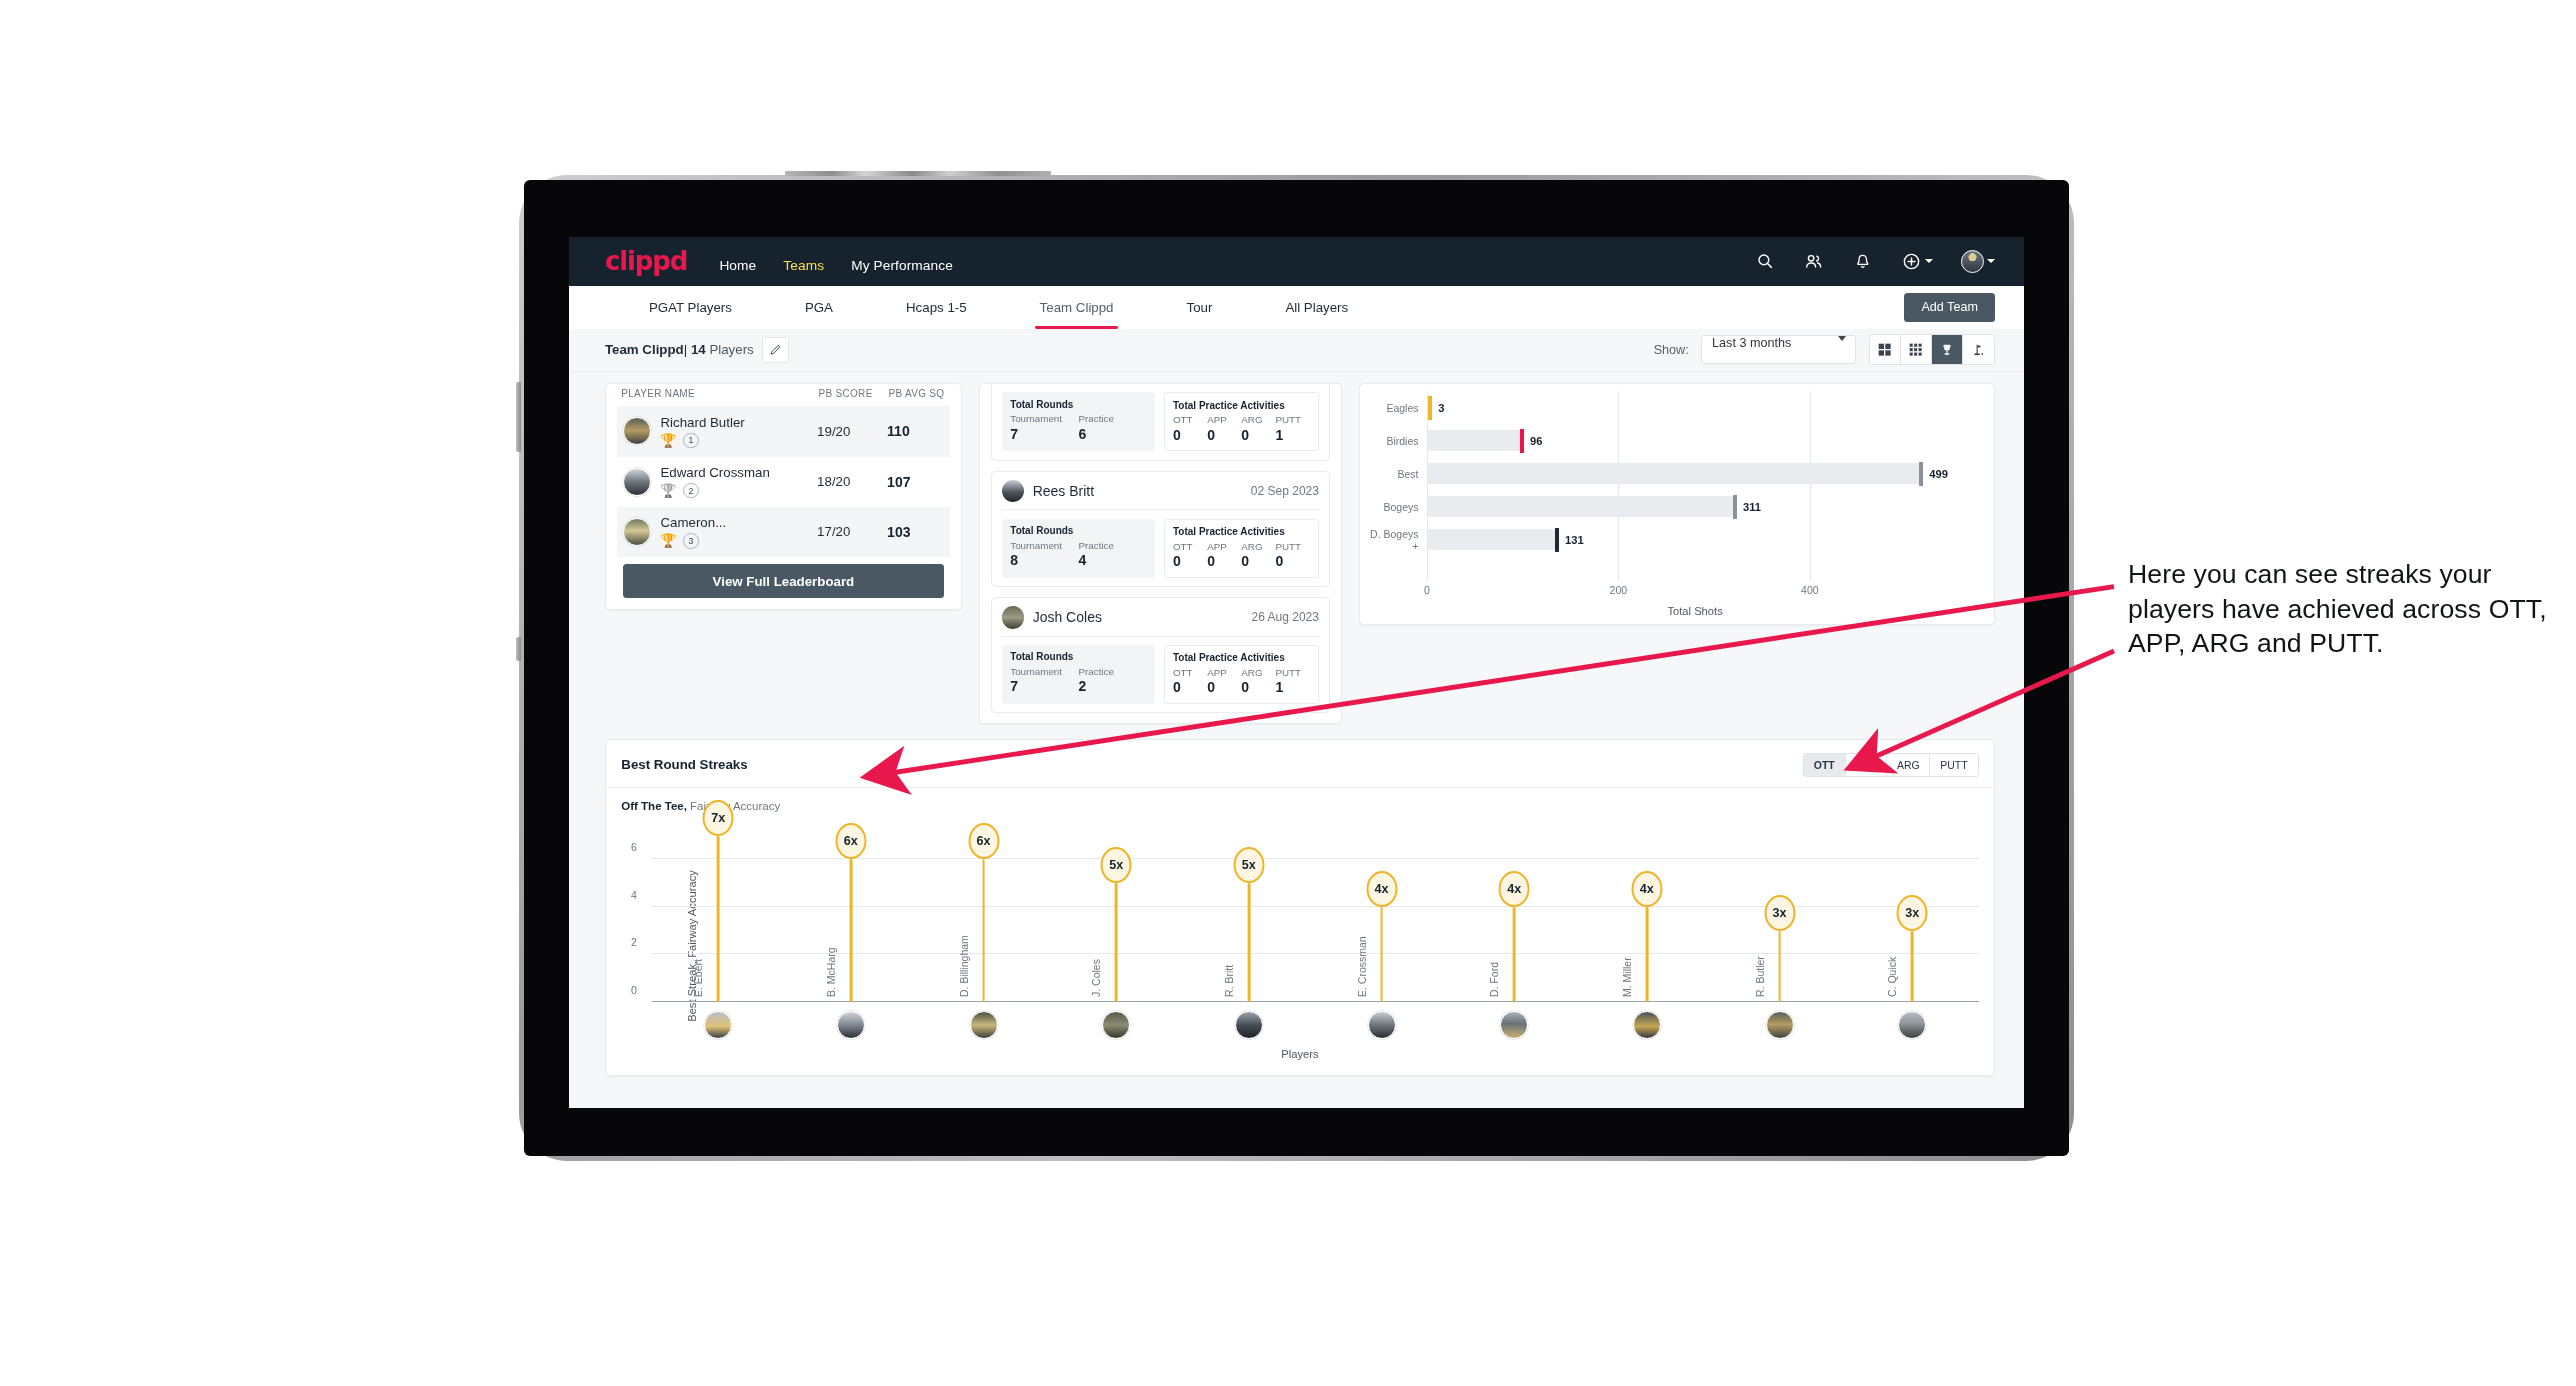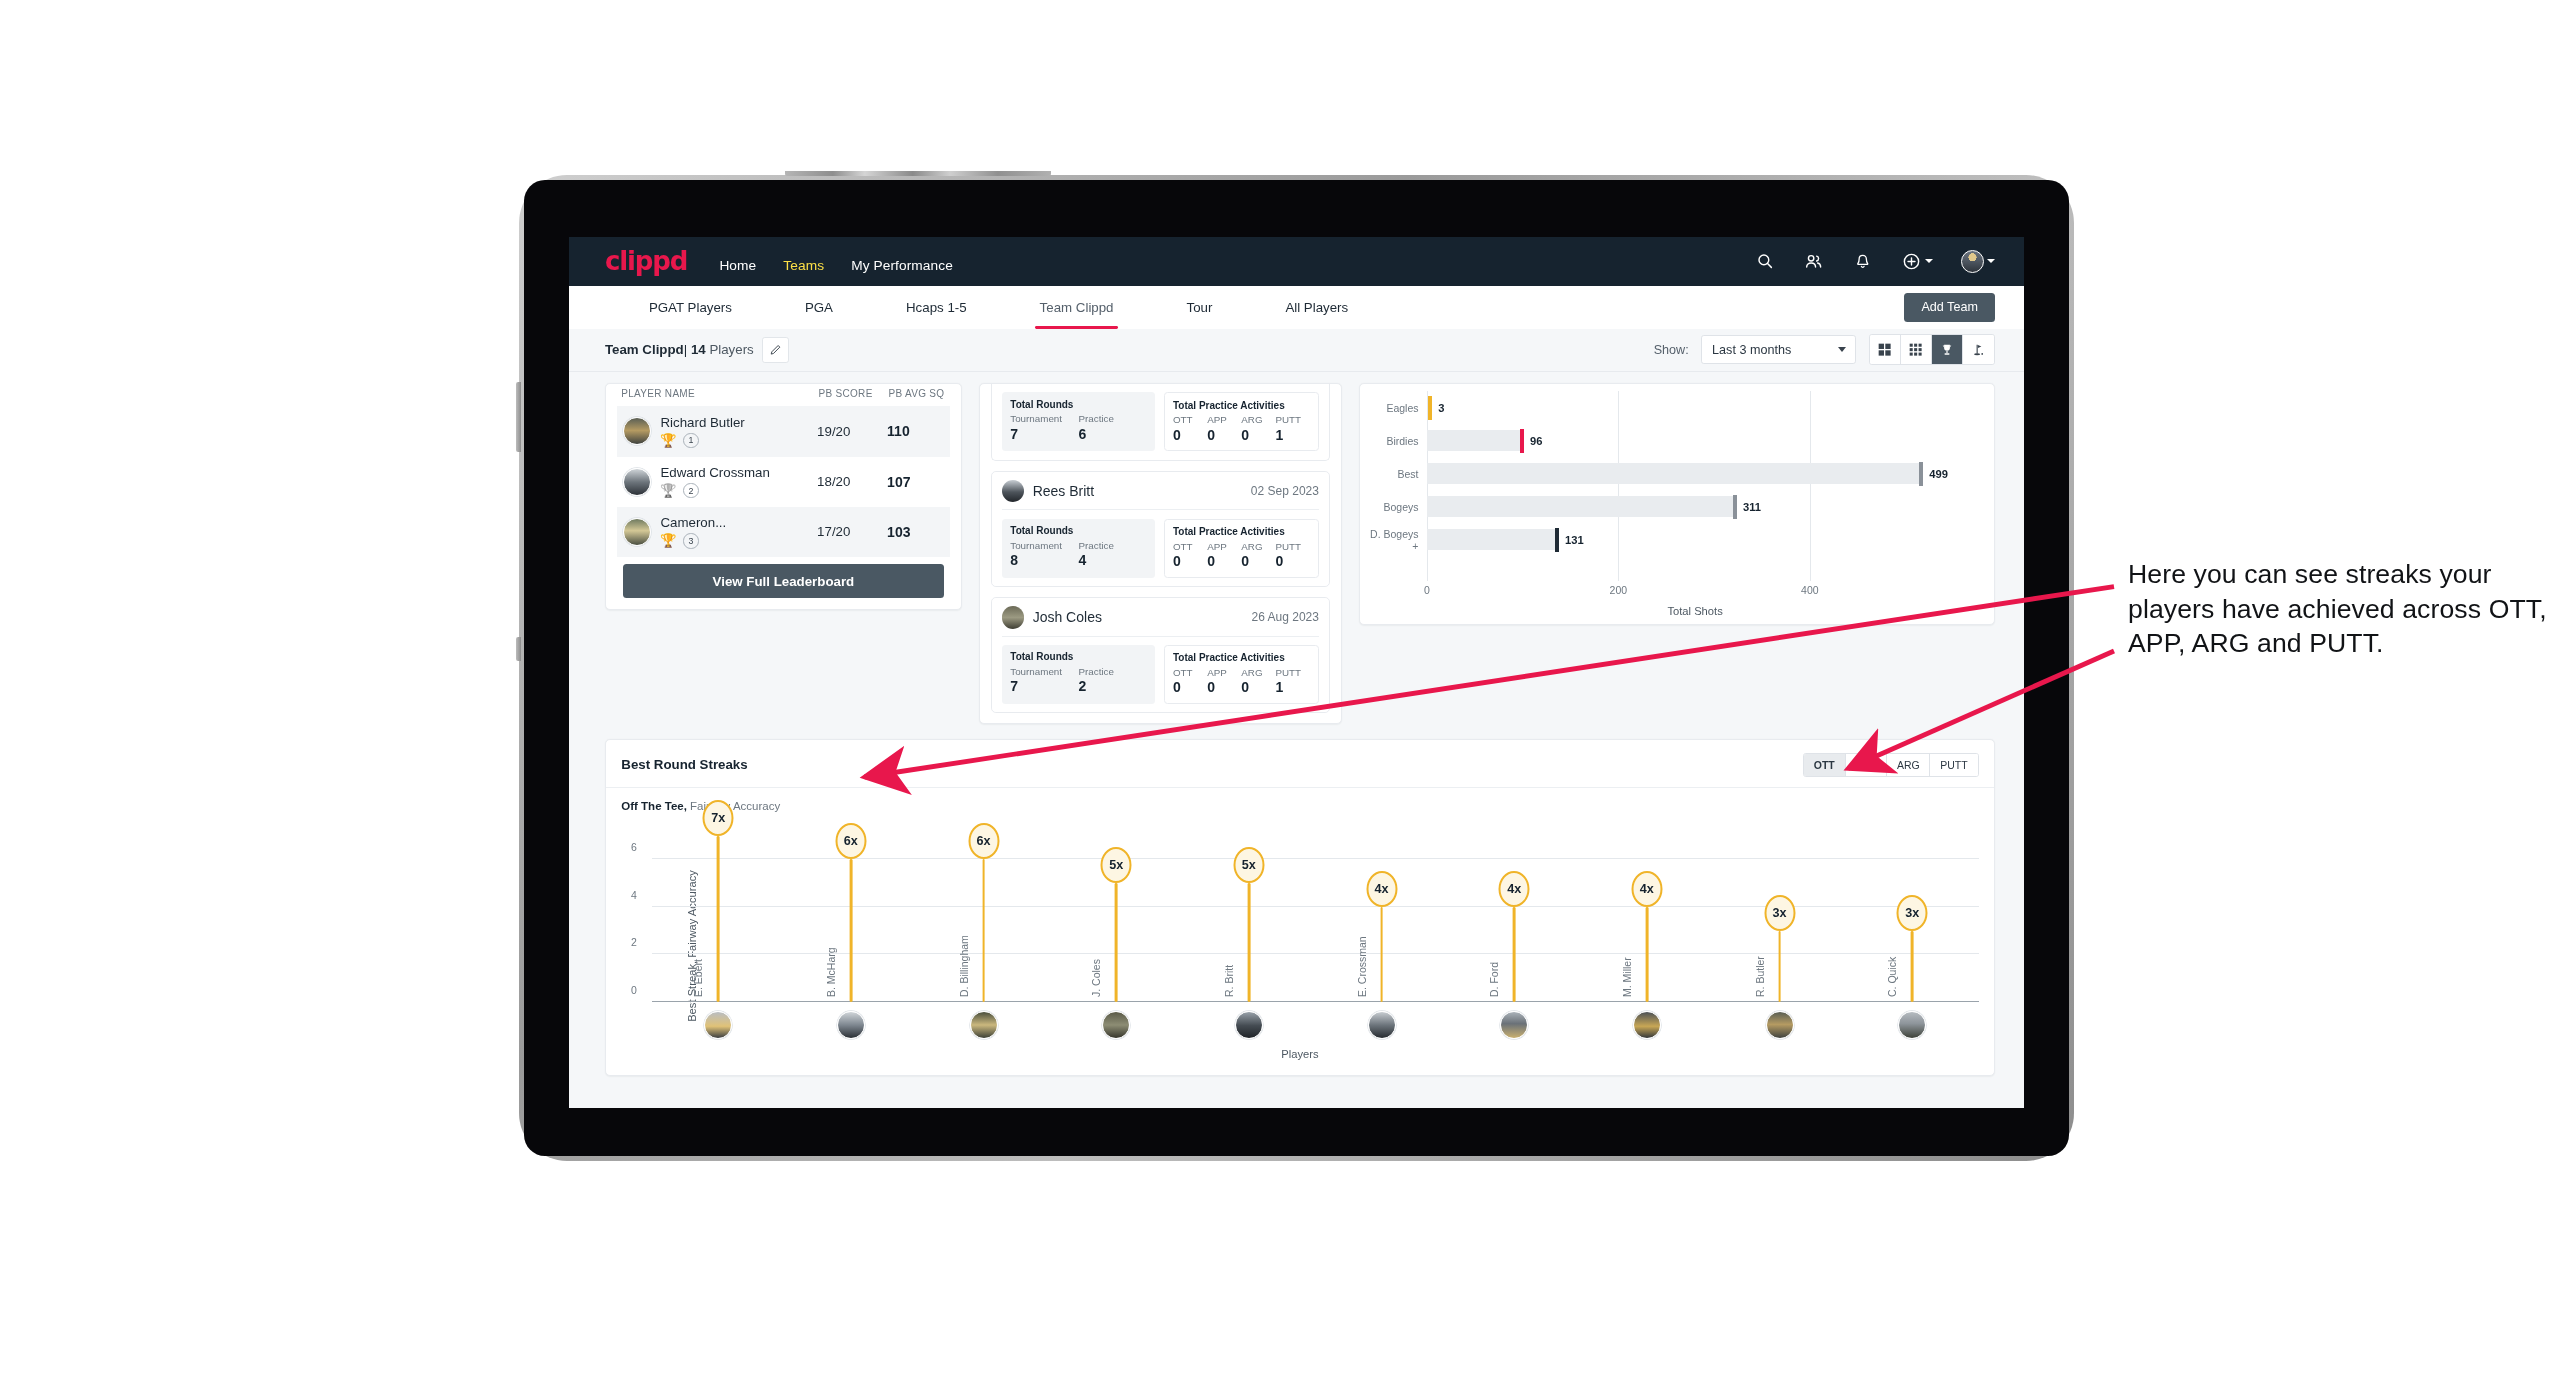--- a/index.html
+++ b/index.html
@@ -16,21 +16,21 @@
   .tablet-outer {
     position: absolute;
     left: 519px; top: 175px;
     width: 1555px; height: 986px;
     border-radius: 48px;
     background: linear-gradient(135deg,#cfcfcf 0%, #9a9a9a 35%, #bdbdbd 60%, #8d8d8d 100%);
     padding: 4.9px;
   }
   .tablet-body {
     width: 100%; height: 100%;
-    border-radius: 21px;
+    border-radius: 6px;
     background: #07070a;
     position: relative;
   }
   .tablet-btn-power {
     position:absolute; left: -2.8px; top: 207px; width: 4.9px; height: 70px;
     background: linear-gradient(90deg,#bcbcbc,#8c8c8c); border-radius: 2.1px 0 0 2.1px;
   }
   .tablet-btn-vol {
     position:absolute; left: -2.8px; top: 462px; width: 4.9px; height: 24px;
     background: linear-gradient(90deg,#bcbcbc,#8c8c8c); border-radius: 2.1px 0 0 2.1px;
@@ -109,21 +109,21 @@
   .team-title span.thin { font-weight: 400; color:#4d5862; }
   .edit-btn {
     width: 26.6px; height: 26.6px; margin-left: 8.4px;
     border:0.7px solid #e2e6ea; background:#fff; border-radius:2.8px;
     display:flex; align-items:center; justify-content:center;
   }
   .toolbar-right { margin-left:auto; display:flex; align-items:center; gap: 12.6px; }
   .show-label { font-size:12.6px; color:#55606b; }
   .select-box {
     width: 155px; height: 29px; border:0.7px solid #dfe3e8; background:#fff;
-    border-radius:2.8px; display:flex; align-items:center; padding: 0 9.8px;
+    border-radius:2.8px; display:flex; align-items:flex-start; padding: 0 9.8px;
     font-size: 12.6px; color:#2b3742;
   }
   .select-caret {
     margin-left:auto; width:0;height:0;
     border-left:4.9px solid transparent;border-right:4.9px solid transparent;border-top:5.6px solid #39434d;
   }
   .viewgroup { display:flex; border:0.7px solid #dfe3e8; border-radius:2.8px; overflow:hidden; }
   .viewbtn {
     width:31px; height:29px; background:#fff;
     display:flex;align-items:center;justify-content:center;

